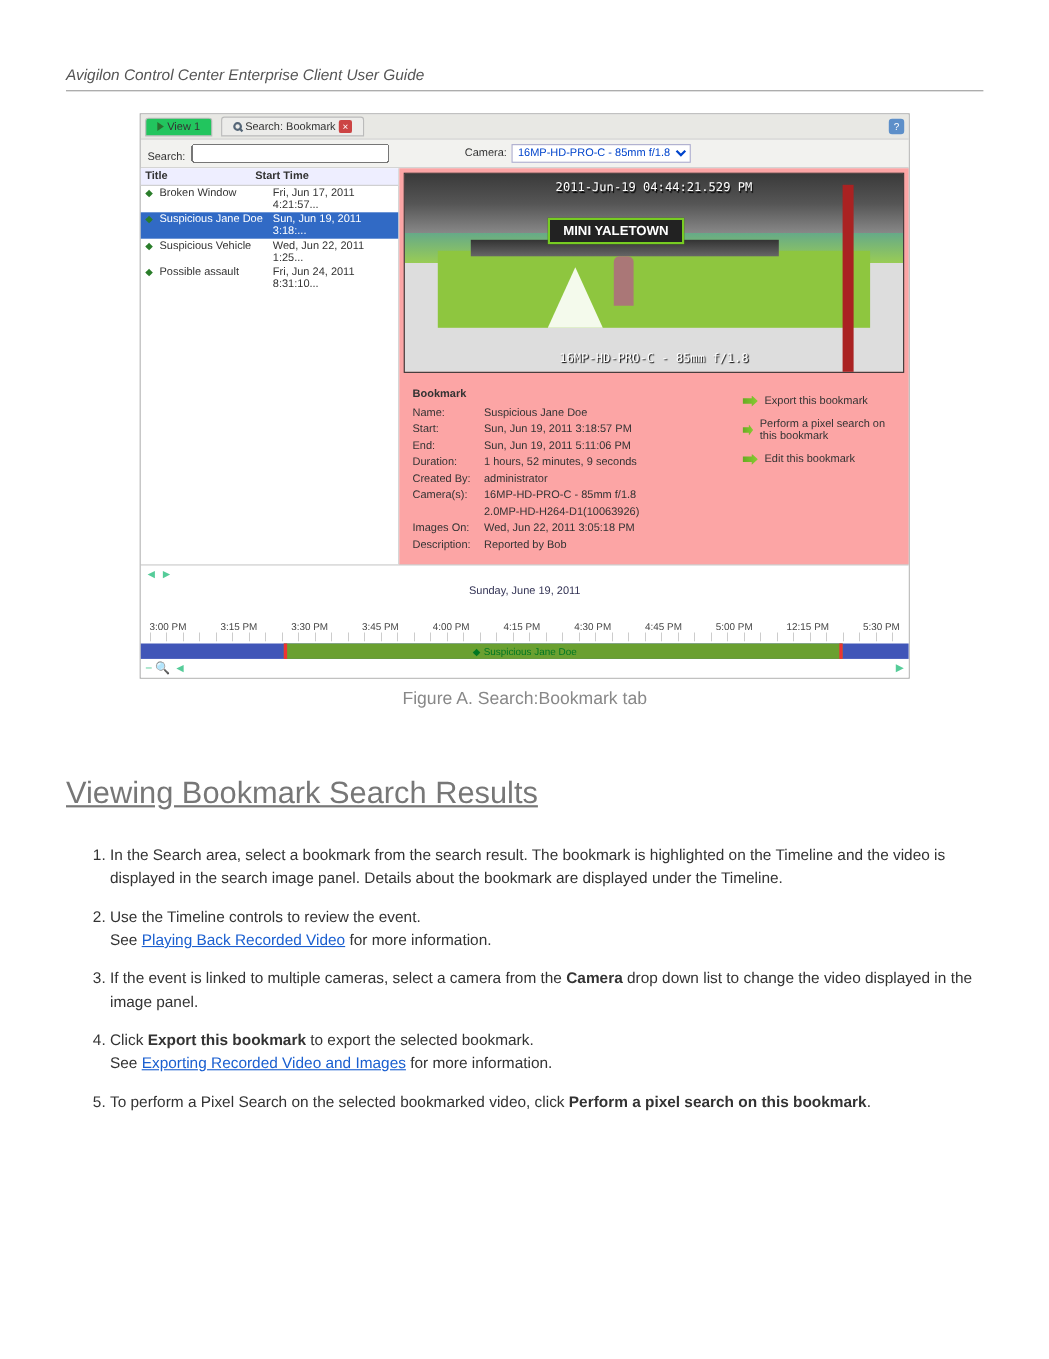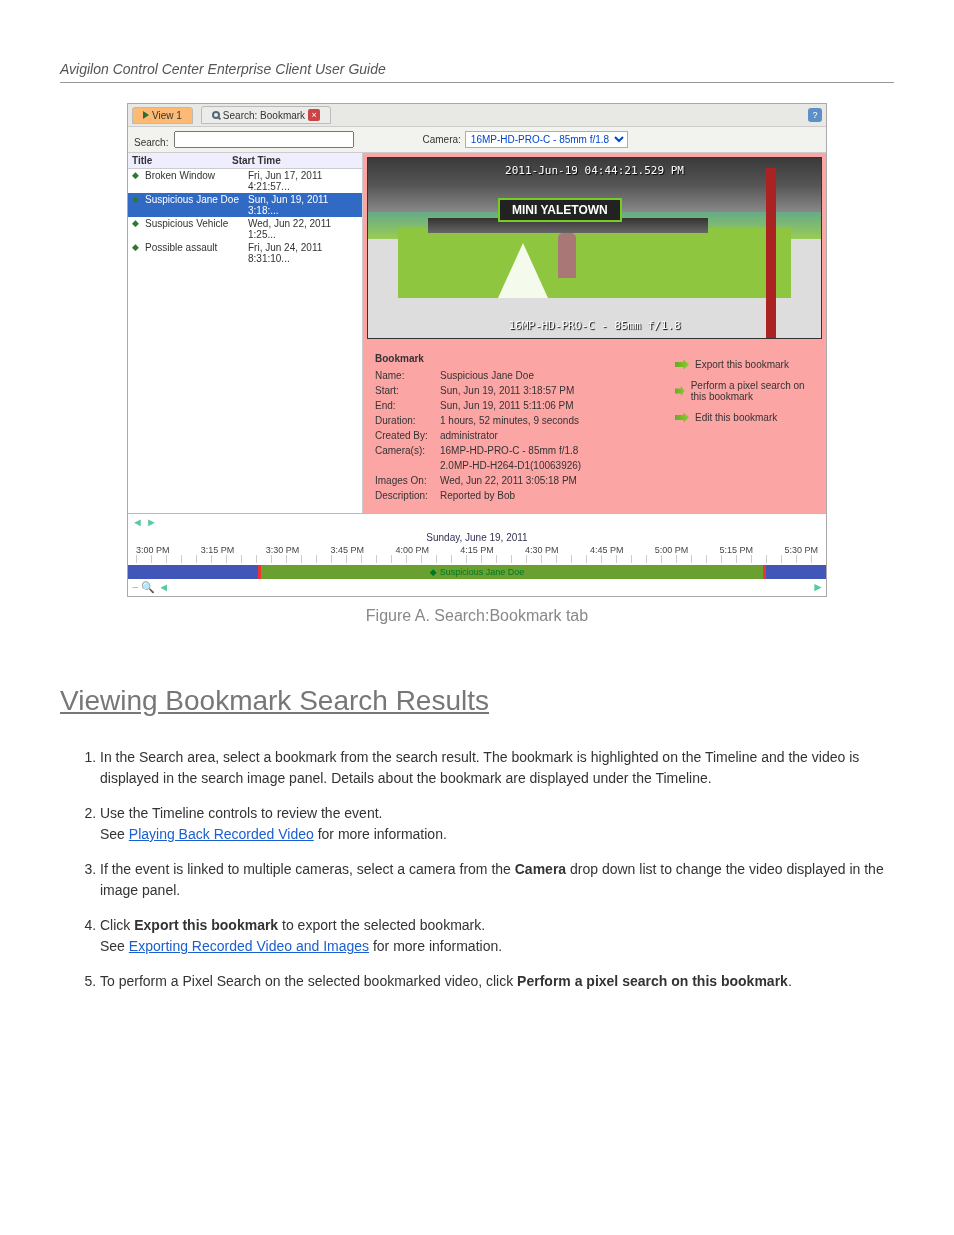--- a/index.html
+++ b/index.html
@@ -32,21 +32,21 @@
   }
   .ss-tabs {
     display: flex;
     align-items: center;
     background: #e8e8e4;
     border-bottom: 1px solid #ccc;
     padding: 2px 4px;
     gap: 8px;
   }
   .tab {
-    background: #fdba74;
+    background: #22c55e;
     border: 1px solid #bbb;
     border-radius: 3px 3px 0 0;
     padding: 2px 10px;
     font-size: 10px;
     display: flex;
     align-items: center;
     gap: 3px;
   }
   .tab.active {
     background: #ececea;
@@ -257,20 +257,21 @@
     text-align: center;
     color: #335;
     padding: 2px 0;
     font-size: 10px;
   }
   .tl-times {
     display: flex;
     justify-content: space-between;
     padding: 0 8px;
     color: #444;
+    margin-top: 20px;
   }
   .tl-ticks  {
     height: 8px;
     background: repeating-linear-gradient(to right, #ccc 0 1px, transparent 1px 15px);
     margin: 0 8px;
   }
   .tl-bar-row {
     height: 14px;
     background: #4156b8;
     display: flex;
@@ -517,21 +518,21 @@
       <div class="tl-times">
         <span>3:00 PM</span>
         <span>3:15 PM</span>
         <span>3:30 PM</span>
         <span>3:45 PM</span>
         <span>4:00 PM</span>
         <span>4:15 PM</span>
         <span>4:30 PM</span>
         <span>4:45 PM</span>
         <span>5:00 PM</span>
-        <span>5:15 PM</span>
+        <span>12:15 PM</span>
         <span>5:30 PM</span>
       </div>
       <div class="tl-ticks"></div>
       <div class="tl-bar-row">
         <div class="tl-bookmark-seg"></div>
         <div class="tl-red1"></div>
         <div class="tl-red2"></div>
         <div class="tl-bk-label">
             <span>◆</span>
             <span>Suspicious Jane Doe</span>

